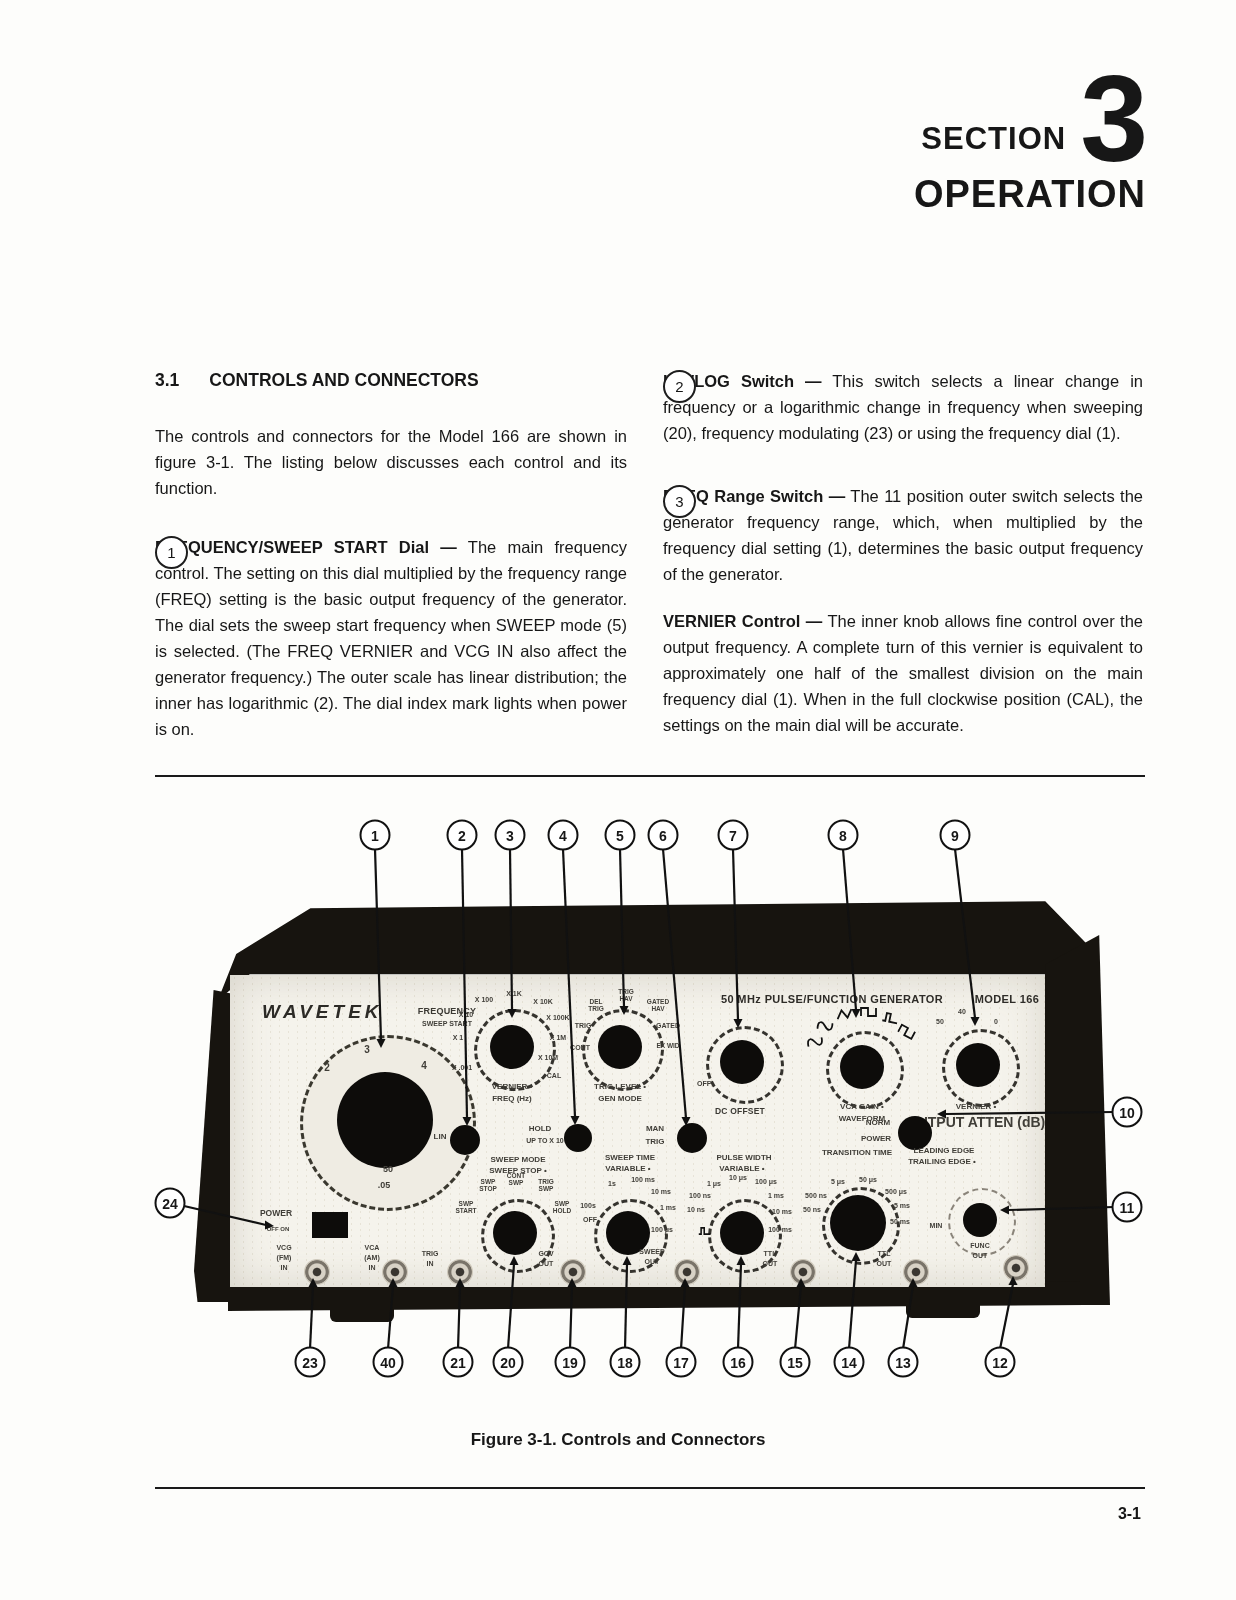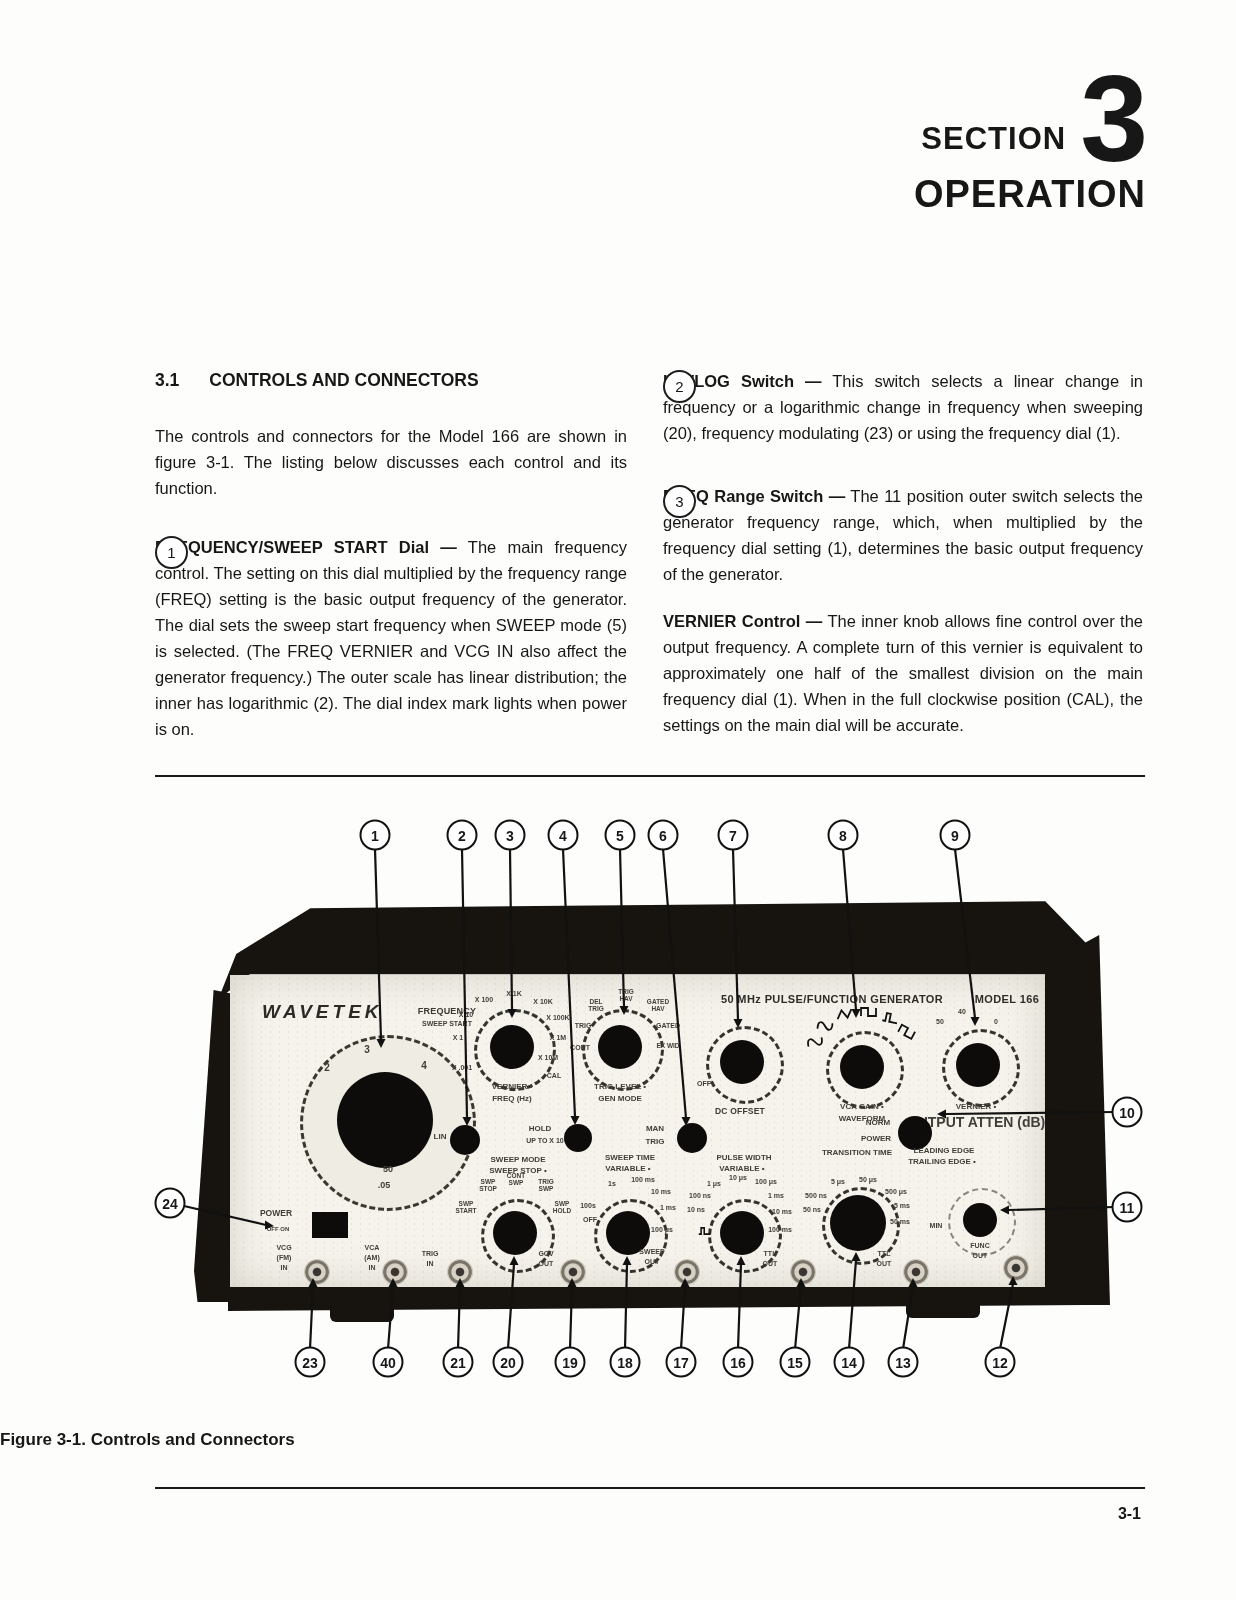--- a/index.html
+++ b/index.html
@@ -51,21 +51,21 @@
              border-radius:50%;border:3px dashed #3a382f;background:#efece3;}
   .bnc{position:absolute;z-index:3;width:26px;height:26px;border-radius:50%;
        background:radial-gradient(circle,#3a3631 0 20%,#d8d2c6 26% 44%,#7a746a 50% 62%,#cdc7ba 66% 78%,#5a554e 82% 100%);}
   .pswitch{position:absolute;z-index:3;background:#0d0c0a;}
   .wave{position:absolute;z-index:3;}
 
   .co{position:absolute;width:27px;height:27px;border:2.5px solid #111;border-radius:50%;
       background:#fff;display:flex;align-items:center;justify-content:center;
       font-weight:700;font-size:14px;transform:translate(-50%,-50%);z-index:5;}
 
-  .caption{position:absolute;left:0;top:1430px;width:1236px;text-align:left;
+  .caption{position:absolute;left:0;top:1430px;width:1236px;text-align:center;
            font-weight:700;font-size:17px;}
   .pagenum{position:absolute;right:95px;top:1505px;font-weight:700;font-size:16px;}
   svg.lines{position:absolute;left:0;top:0;z-index:4;pointer-events:none;}
 </style>
 </head>
 <body>
 
 <div class="page">
 
   <div class="sec-head">

